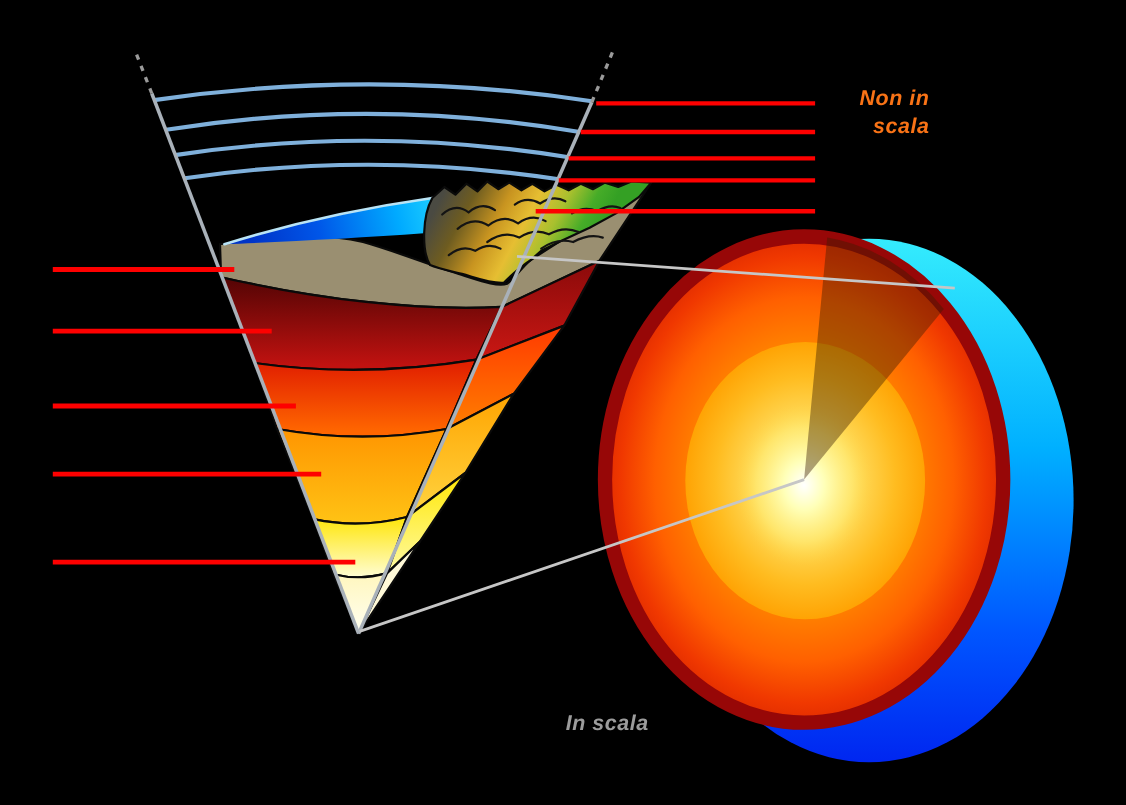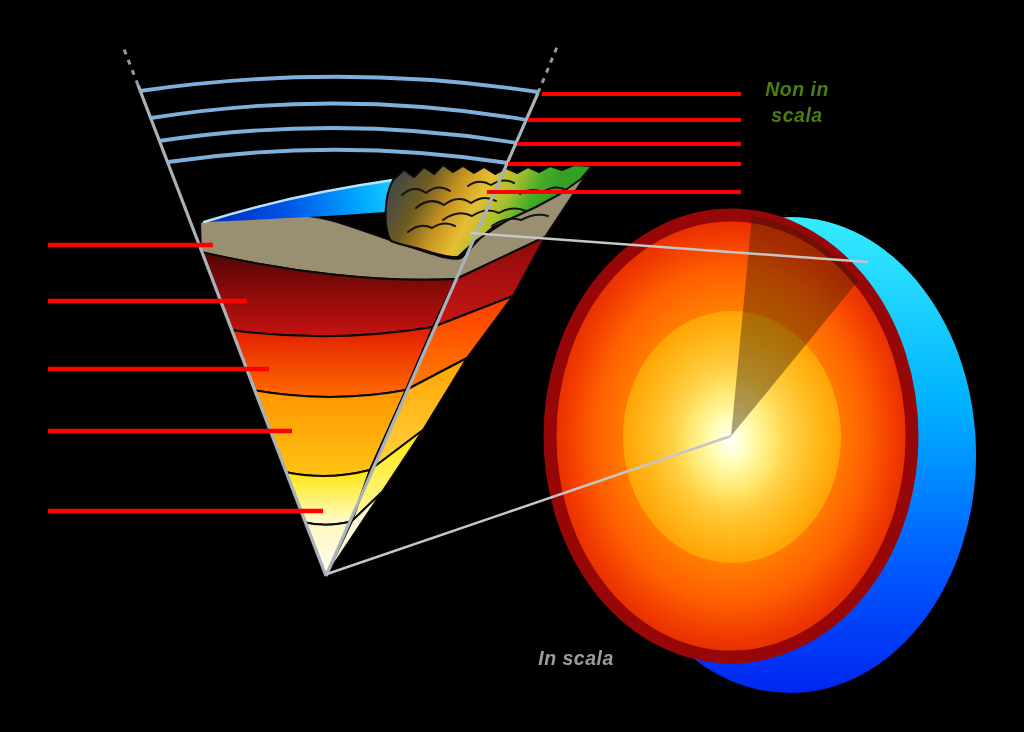--- a/index.html
+++ b/index.html
@@ -169,19 +169,19 @@
       </g>
   <g>
         <line x1="542" y1="94" x2="741" y2="94" stroke="#fe0000" stroke-width="4"></line>
         <line x1="528" y1="120" x2="741" y2="120" stroke="#fe0000" stroke-width="4"></line>
         <line x1="517" y1="144" x2="741" y2="144" stroke="#fe0000" stroke-width="4"></line>
         <line x1="508" y1="164" x2="741" y2="164" stroke="#fe0000" stroke-width="4"></line>
         <line x1="487" y1="192" x2="741" y2="192" stroke="#fe0000" stroke-width="4"></line>
       </g>
 </svg>
 
-<div class="caption" style="left:749px;top:76px;width:96px;color:#4d7c0f;">
+<div class="caption" style="left:749px;top:76px;width:96px;color:#f97316;text-align:right;">
   <div>Non in</div>
   <div>scala</div>
 </div>
 
-<div class="caption" style="left:528px;top:645px;width:96px;color:#9c9c9c;">In scala</div>
+<div class="caption" style="left:504px;top:645px;width:96px;color:#9c9c9c;">In scala</div>
 </div>
 
 </body></html>

